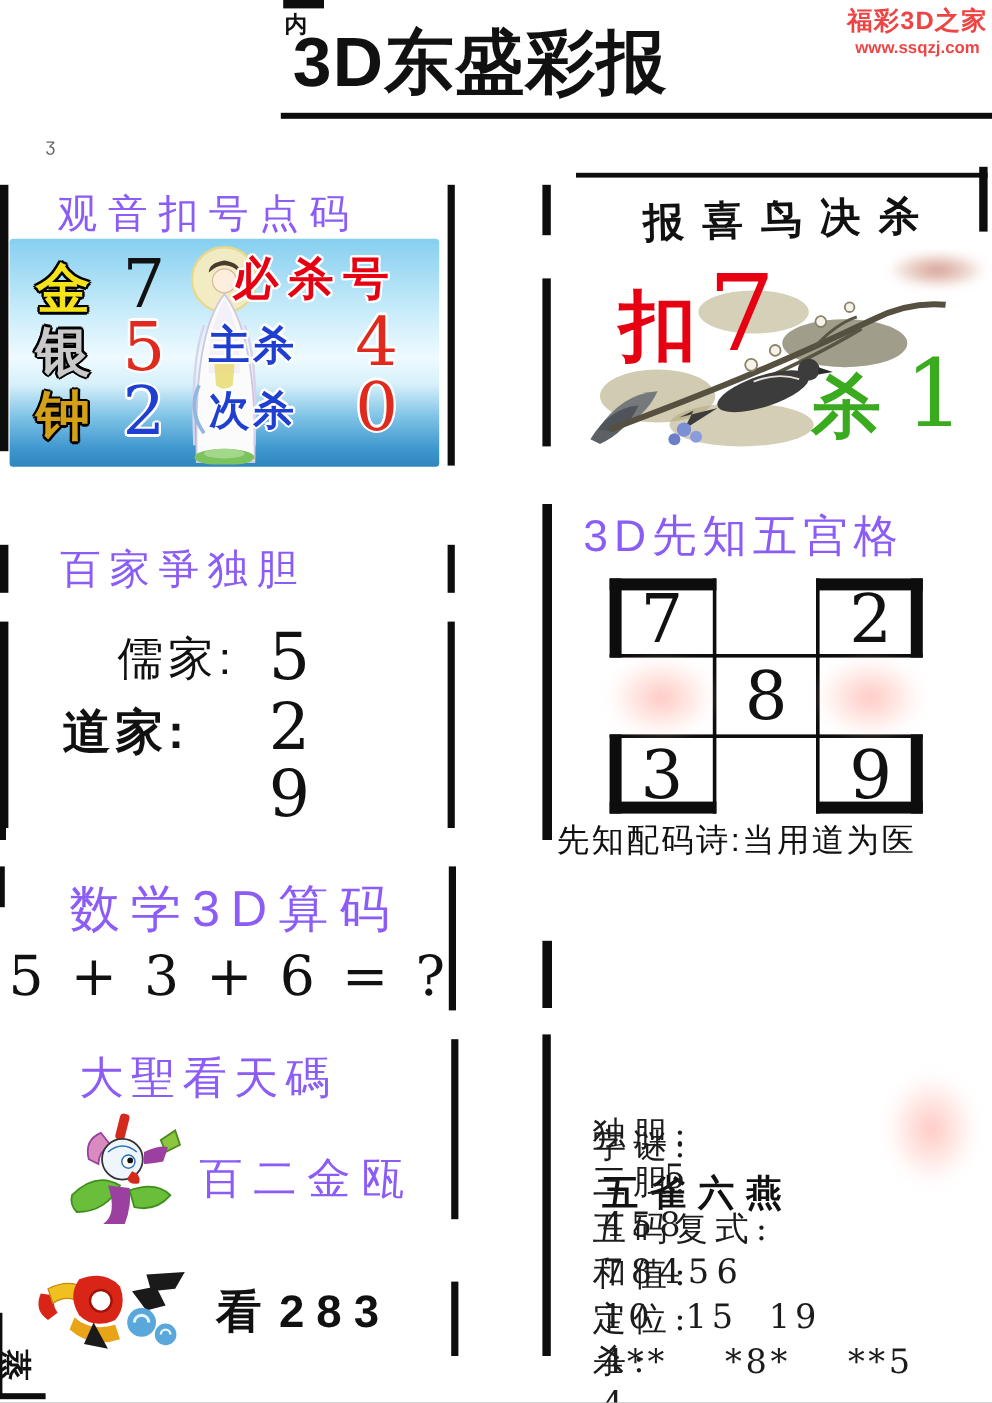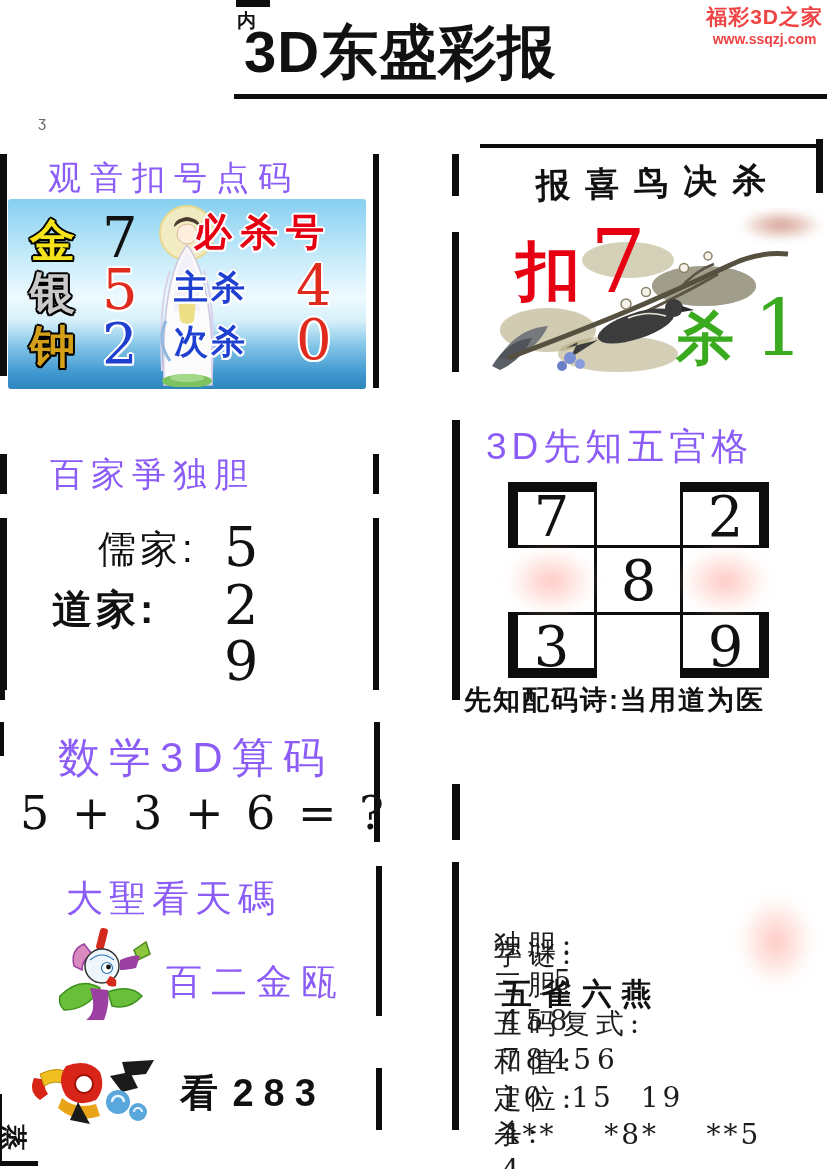--- a/index.html
+++ b/index.html
@@ -93,21 +93,21 @@
   <div class="abs" style="left:52px;top:524px;font-size:38px;font-weight:400;letter-spacing:4px;margin-left:46px;">儒家:</div>
   <div class="abs serif" style="left:224px;top:516px;font-size:54px;">5</div>
   <div class="abs" style="left:52px;top:582px;font-size:40px;font-weight:800;letter-spacing:4px;">道家:</div>
   <div class="abs serif" style="left:224px;top:574px;font-size:54px;">2</div>
   <div class="abs serif" style="left:224px;top:630px;font-size:54px;">9</div>
   <div class="bar" style="left:0;top:684px;width:5px;height:16px;"></div>
 
   <div class="bar" style="left:0;top:722px;width:4px;height:34px;"></div>
   <div class="bar" style="left:374px;top:722px;width:6px;height:120px;"></div>
   <div class="sec-head" style="left:58px;top:730px;font-size:42px;letter-spacing:9px;">数学3D算码</div>
-  <div class="abs serif" style="left:20px;top:786px;font-size:46px;letter-spacing:4px;white-space:pre;">5 + 3 + 6 = ?</div>
+  <div class="abs serif" style="left:7px;top:786px;font-size:46px;letter-spacing:4px;white-space:pre;">5 + 3 + 6 = ?</div>
 
   <div class="bar" style="left:376px;top:866px;width:6px;height:150px;"></div>
   <div class="sec-head" style="left:66px;top:874px;font-size:37px;letter-spacing:6px;">大聖看天碼</div>
 
   <svg class="abs" style="left:50px;top:926px;" width="106" height="96" viewBox="0 0 106 96">
     <path d="M10,70 Q30,50 50,62 Q38,84 14,84 Q8,78 10,70 Z" fill="#6abf3a" stroke="#3f8f1f" stroke-width="1.5"></path>
     <path d="M58,66 Q80,58 92,70 Q80,84 62,80 Z" fill="#6abf3a" stroke="#3f8f1f" stroke-width="1.5"></path>
     <path d="M24,40 Q20,24 34,18 L42,28 Q32,34 32,44 Z" fill="#d98bc0" stroke="#9b3fa0" stroke-width="1.5"></path>
     <path d="M84,24 L96,16 L100,28 L88,34 Z" fill="#8cc63f" stroke="#4c8a1e" stroke-width="1.5"></path>
     <path d="M70,34 Q84,28 90,30 L86,42 Q76,44 70,44 Z" fill="#9b3fa0"></path>
@@ -209,21 +209,21 @@
     <div class="pink-blob" style="left:-8px;top:60px;width:102px;height:78px;"></div>
     <div class="pink-blob" style="left:166px;top:60px;width:102px;height:78px;"></div>
 
     <div class="grid-num" style="left:0;top:2px;">7</div>
     <div class="grid-num" style="left:174px;top:2px;">2</div>
     <div class="grid-num" style="left:87px;top:66px;">8</div>
     <div class="grid-num" style="left:0;top:132px;">3</div>
     <div class="grid-num" style="left:174px;top:132px;">9</div>
   </div>
 
-  <div class="abs" style="left:464px;top:682px;font-size:27px;font-weight:700;letter-spacing:2px;white-space:nowrap;">先知配码诗:当用道为医</div>
+  <div class="abs" style="left:464px;top:682px;font-size:27px;font-weight:400;letter-spacing:2px;white-space:nowrap;">先知配码诗:当用道为医</div>
 
   <div class="bar" style="left:452px;top:784px;width:8px;height:56px;"></div>
   <div class="bar" style="left:452px;top:862px;width:7px;height:268px;"></div>
 
   <div class="pink-blob" style="left:732px;top:888px;width:88px;height:106px;"></div>
 
   <div class="an-row" style="top:918px;">
     <span class="an-label">字谜:</span>
     <span style="font-size:30px;font-weight:800;letter-spacing:10px;margin-left:8px;">五雀六燕</span>
   </div>

